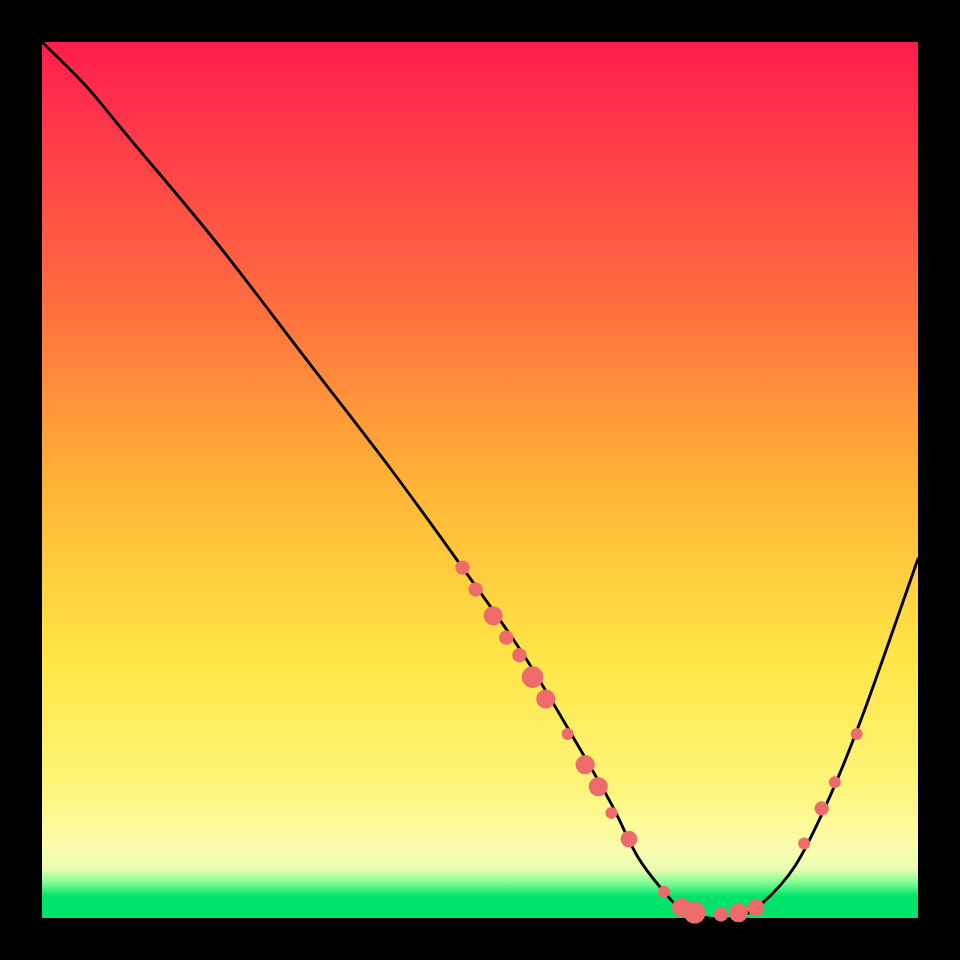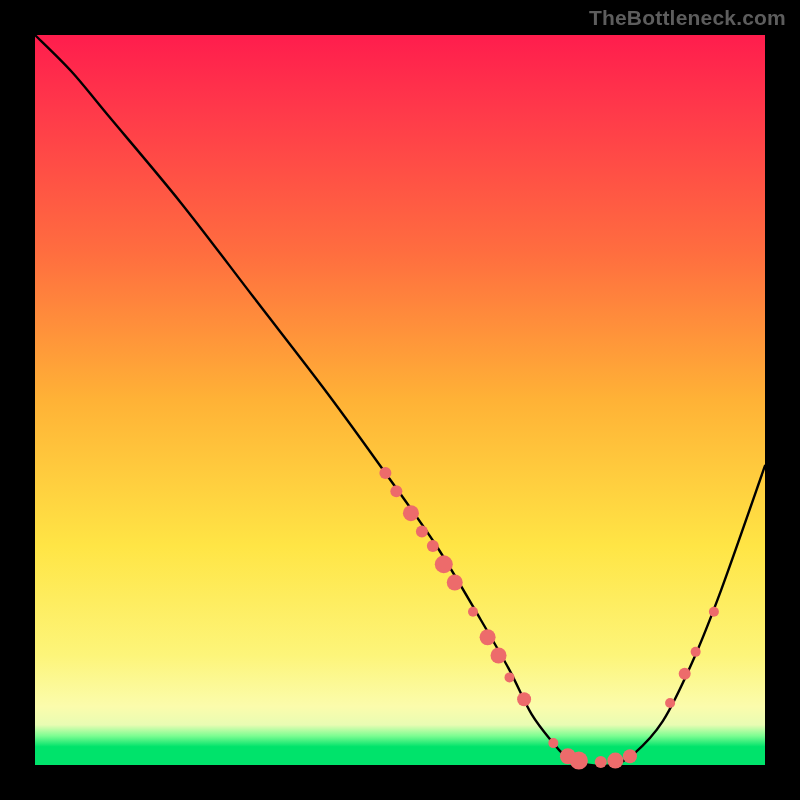--- a/index.html
+++ b/index.html
@@ -57,21 +57,20 @@
   }
   .dot {
     fill: #ed6b6b;
     stroke: none;
   }
 </style>
 </head>
 <body>
 
 <div class="frame">
-  <div class="watermark">TheBottleneck.com</div>
 
   <div class="plot">
     <svg class="curve" viewBox="0 0 730 730">
       <path id="curve-path" class="curve-path" d="M 0,0 C 6.083333333333333,6.083333333333333 24.333333333333336,23.116666666666674 36.5,36.5 C 48.666666666666664,49.883333333333326 54.75,58.39999999999996 73,80.29999999999995 C 91.25,102.19999999999995 121.66666666666667,137.4833333333333 146,167.89999999999998 C 170.33333333333334,198.31666666666666 194.66666666666666,231.16666666666669 219,262.8 C 243.33333333333334,294.43333333333334 270.1,328.5 292,357.7 C 313.9,386.9 332.15,412.45 350.4,438 C 368.65,463.55 385.6833333333334,486.6666666666667 401.50000000000006,511 C 417.3166666666667,535.3333333333334 433.1333333333333,563.3166666666666 445.3,584 C 457.4666666666667,604.6833333333334 465.98333333333335,619.2833333333333 474.5,635.1 C 483.01666666666665,650.9166666666667 489.1,666.7333333333333 496.40000000000003,678.9 C 503.70000000000005,691.0666666666666 512.2166666666666,700.8 518.3,708.1 C 524.3833333333333,715.4000000000001 526.8166666666666,719.0500000000001 532.9,722.7 C 538.9833333333333,726.35 547.5,728.7833333333333 554.8,730 C 562.0999999999999,731.2166666666667 569.4000000000001,731.825 576.7,730 C 584,728.175 590.0833333333333,726.3499999999999 598.5999999999999,719.05 C 607.1166666666666,711.75 618.0666666666666,701.4083333333334 627.8,686.2 C 637.5333333333333,670.9916666666667 647.2666666666667,649.6999999999999 657,627.8 C 666.7333333333333,605.9 674.0333333333333,587.65 686.1999999999999,554.8 C 698.3666666666666,521.9499999999999 722.7,451.3833333333334 730,430.70000000000005"></path>
       <g id="dots">
           <circle cx="350.4" cy="438" r="6" class="dot"></circle>
           <circle cx="361.35" cy="456.25" r="6" class="dot"></circle>
           <circle cx="375.95" cy="478.15" r="8" class="dot"></circle>
           <circle cx="386.90000000000003" cy="496.4" r="6" class="dot"></circle>
           <circle cx="397.85" cy="511" r="6" class="dot"></circle>

